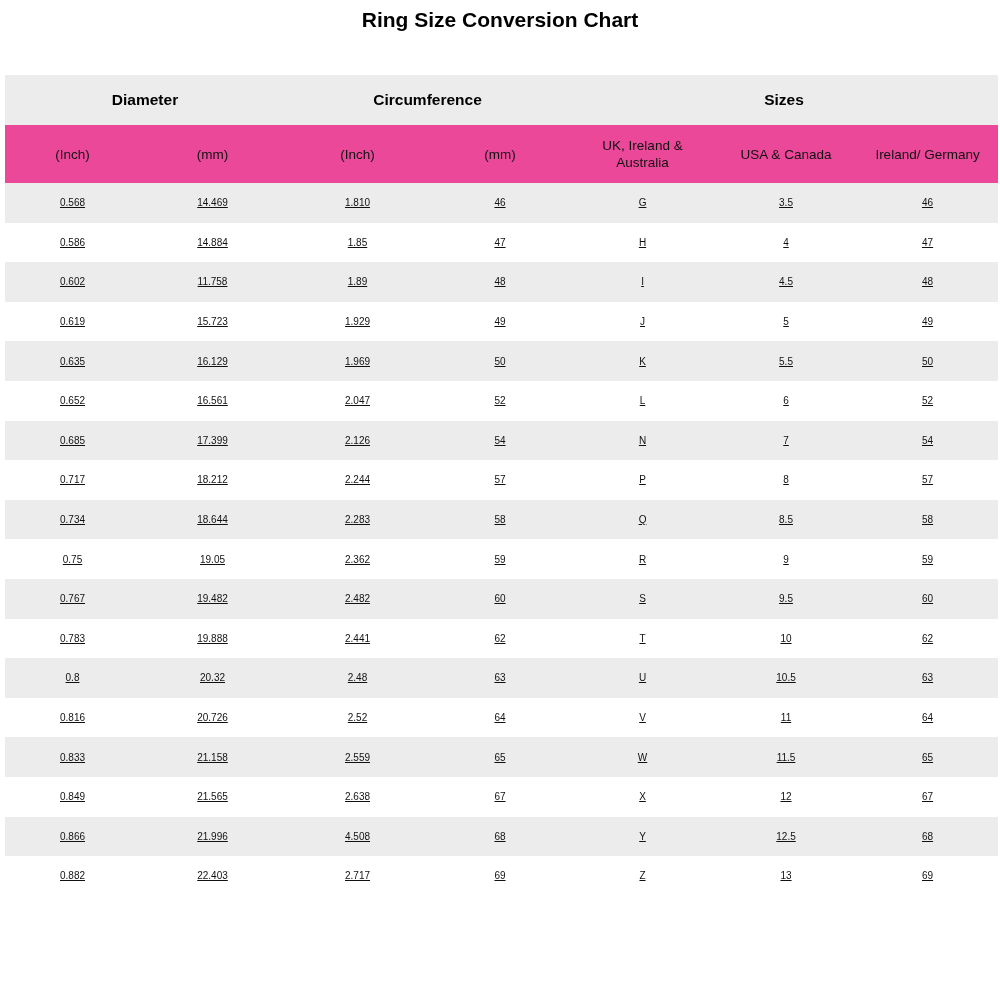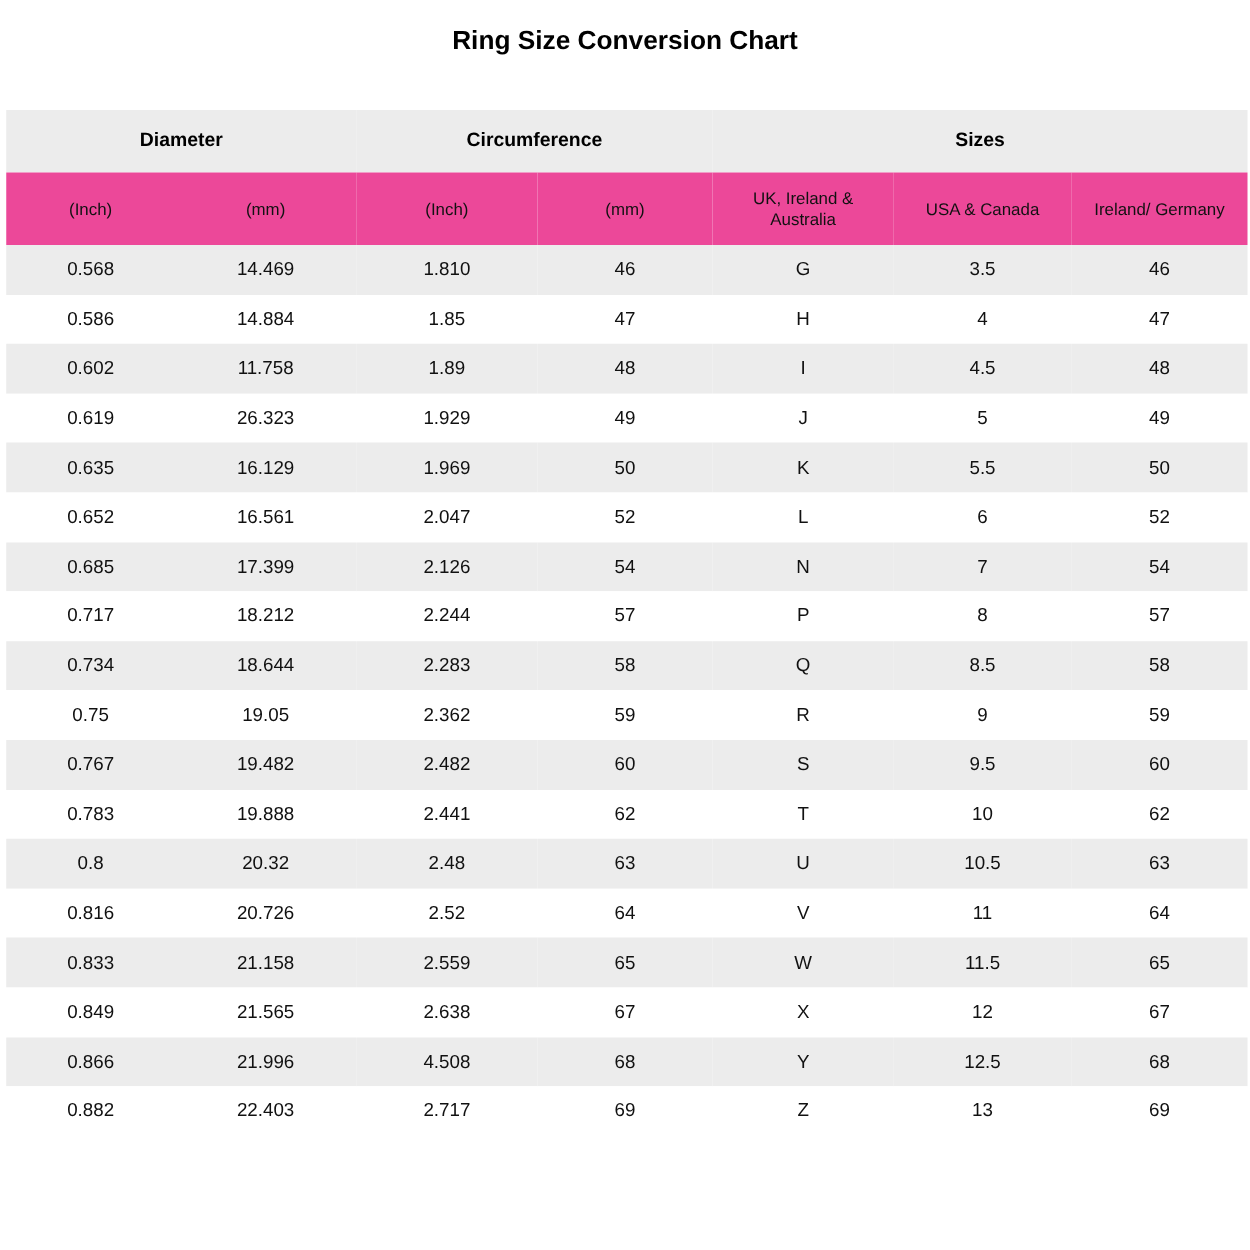--- a/index.html
+++ b/index.html
@@ -7,21 +7,21 @@
     padding: 0;
     width: 1000px;
     height: 1000px;
     background: #ffffff;
     font-family: "Liberation Sans", sans-serif;
     color: #111111;
   }
   .page { width: 1000px; height: 1000px; overflow: hidden; }
   .title {
     margin: 0;
-    padding-top: 19px;
+    padding-top: 6px;
     height: 27px;
     text-align: center;
     font-size: 21px;
     font-weight: bold;
     color: #000000;
     line-height: 27px;
   }
   table.chart {
     border-collapse: collapse;
     table-layout: fixed;
@@ -58,21 +58,22 @@
     height: 58px;
   }
   tr.sub-row th {
     font-size: 13.5px;
     line-height: 17px;
     padding: 0 14px;
     color: #111111;
   }
   tbody tr {
     height: 39.6px;
-    font-size: 15px;
+    font-size: 10px;
+    text-decoration: underline;
   }
   tbody tr:nth-child(odd) { background: #ececec; }
   tbody tr:nth-child(even) { background: #ffffff; }
 </style>
 </head>
 <body>
 
 <div class="page">
   <h1 class="title">Ring Size Conversion Chart</h1>
   <table class="chart">
@@ -124,21 +125,21 @@
           <td>0.602</td>
           <td>11.758</td>
           <td>1.89</td>
           <td>48</td>
           <td>I</td>
           <td>4.5</td>
           <td>48</td>
         </tr>
         <tr>
           <td>0.619</td>
-          <td>26.323</td>
+          <td>15.723</td>
           <td>1.929</td>
           <td>49</td>
           <td>J</td>
           <td>5</td>
           <td>49</td>
         </tr>
         <tr>
           <td>0.635</td>
           <td>16.129</td>
           <td>1.969</td>

